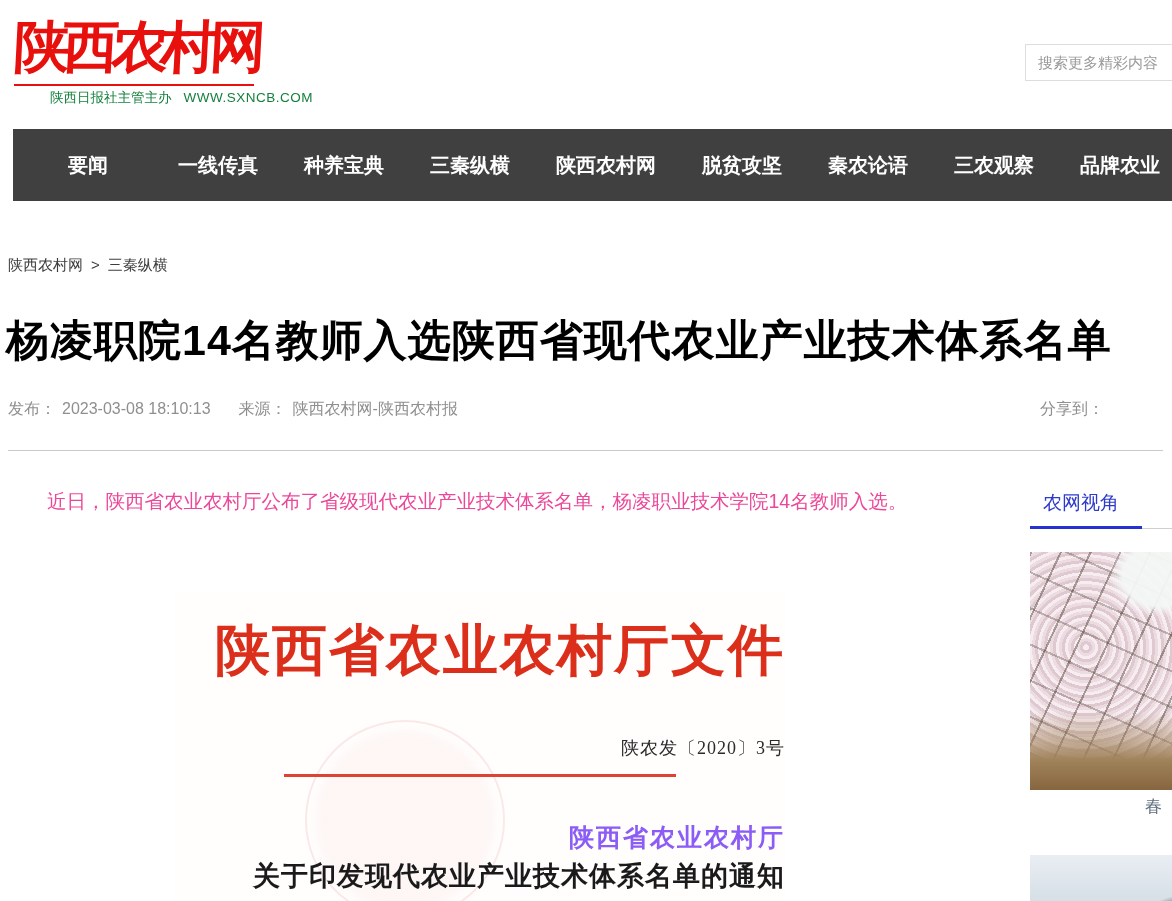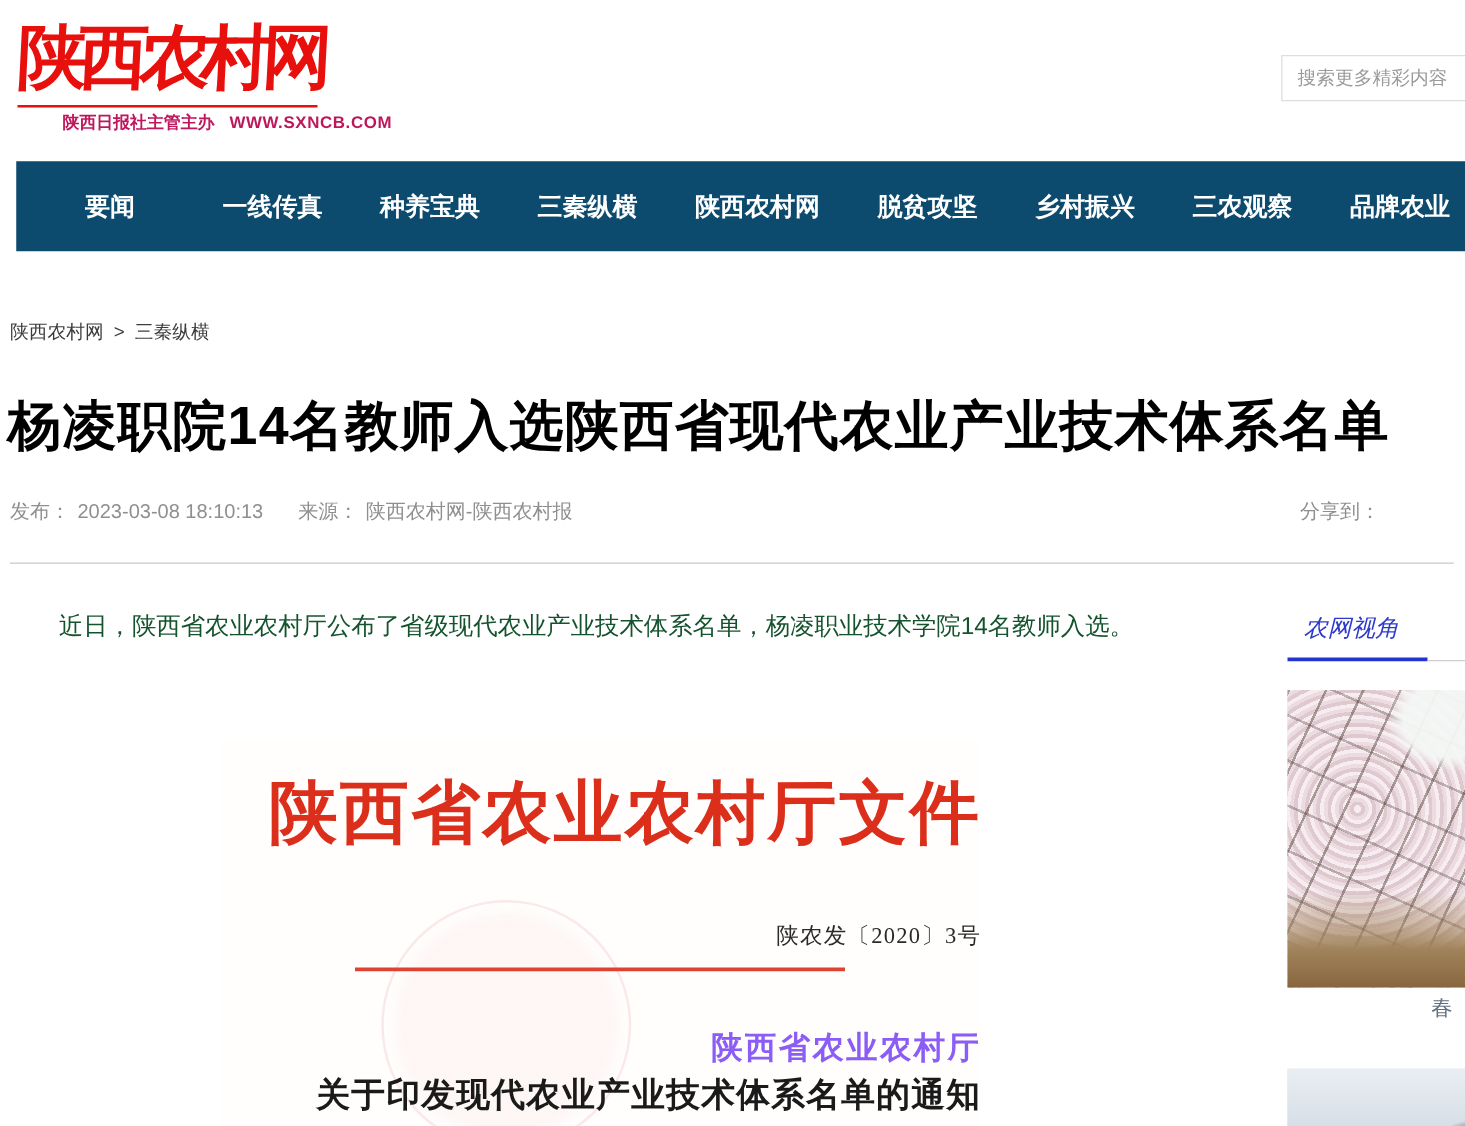--- a/index.html
+++ b/index.html
@@ -6,31 +6,31 @@
   html,body { background:#ffffff; }
   body { font-family:"Liberation Sans","DejaVu Sans",sans-serif; }
   .page { position:relative; width:1172px; height:901px; background:#fff; overflow:hidden; }
 
   
   .logo-block { position:absolute; left:14px; top:10px; width:260px; }
   .logo-text { font-family:"DejaVu Serif","Liberation Serif",serif; font-weight:700;
                font-size:56px; line-height:72px; color:#e8100c; letter-spacing:-7px;
                transform:skewX(-3deg); white-space:nowrap; }
   .logo-underline { width:240px; height:2px; background:#e8100c; margin-top:2px; }
-  .logo-tagline { margin-top:3px; font-size:13.5px; font-weight:700; color:#be185d; white-space:nowrap;padding-left:36px; }
+  .logo-tagline { margin-top:3px; font-size:13.5px; font-weight:400; color:#15803d; white-space:nowrap;padding-left:36px; }
   .logo-tagline .site-url { margin-left:12px; letter-spacing:.5px; }
 
   .search-input { position:absolute; left:1025px; top:44px; width:165px; height:37px;
                   border:1px solid #ddd; background:#fff; font-size:15px; color:#444;
                   padding:0 12px; outline:none; font-family:inherit; }
   .search-input::placeholder { color:#9a9a9a; }
 
   
   .nav { position:absolute; left:13px; top:129px; width:1159px; height:72px;
-         background:#0c4a6e; display:flex; align-items:center; padding-left:55px; }
+         background:#404040; display:flex; align-items:center; padding-left:55px; }
   .nav-item { color:#ffffff; font-size:20px; font-weight:600; white-space:nowrap;
               margin-right:46px; cursor:pointer; }
   .nav-item:first-child { margin-right:70px; }
 
   
   .breadcrumb { position:absolute; left:8px; top:256px; font-size:15px; color:#3c3c3c; }
   .breadcrumb .crumb { cursor:pointer; }
   .breadcrumb .sep { margin:0 8px; color:#3c3c3c; }
 
   
@@ -39,41 +39,41 @@
                    white-space:nowrap; }
   .meta-row { position:absolute; left:8px; top:399px; width:1164px; height:22px;
               font-size:16px; color:#8f8f8f; }
   .meta-left span { margin-right:6px; }
   .meta-source { margin-left:22px; }
   .share-label { position:absolute; left:1032px; top:0; color:#8f8f8f; white-space:nowrap; cursor:pointer; }
   .head-divider { position:absolute; left:8px; top:450px; width:1155px; height:1px; background:#c9c9c9; }
 
   
   .article-paragraph { position:absolute; left:8px; top:478px; width:1000px;
-                       font-size:19.5px; line-height:47px; color:#14532d; text-indent:2em; }
+                       font-size:19.5px; line-height:47px; color:#ec4899; text-indent:2em; }
 
   
   .doc-figure { position:absolute; left:175px; top:592px; width:610px; height:309px;
                 background:#fffefd; text-align:right; overflow:hidden; }
   .doc-watermark { position:absolute; left:130px; top:128px; width:200px; height:200px;
                    border-radius:50%; border:2px solid rgba(226,136,136,.18);
                    background:radial-gradient(circle at 50% 50%, rgba(230,150,150,.07) 0 60%, transparent 70%); }
   .doc-header { position:relative; margin-top:26px; font-family:"Liberation Serif","DejaVu Serif",serif;
                 font-weight:700; font-size:55px; line-height:66px; color:#dc2f1b; letter-spacing:2px; white-space:nowrap; }
   .doc-number { position:relative; margin-top:52px; font-family:"Liberation Serif","DejaVu Serif",serif;
                 font-size:18px; color:#2a2a2a; letter-spacing:1px; }
   .doc-redline { position:relative; width:392px; height:3px; background:#de4231; margin:14px auto 0; }
   .doc-sub1 { position:relative; margin-top:44px; font-family:"Liberation Serif","DejaVu Serif",serif;
               font-weight:700; font-size:25px; color:#8b5cf6; letter-spacing:2px; }
   .doc-sub2 { position:relative; margin-top:4px; font-family:"Liberation Serif","DejaVu Serif",serif;
               font-weight:700; font-size:27px; color:#1a1a1a; letter-spacing:1px; white-space:nowrap; }
 
   
   .sidebar-title { position:absolute; left:1043px; top:490px; font-size:19px; font-weight:500;
-                   color:#2e3ac9; cursor:pointer; white-space:nowrap;font-style:italic; }
+                   color:#2e3ac9; cursor:pointer; white-space:nowrap; }
   .sidebar-rule-blue { position:absolute; left:1030px; top:526px; width:112px; height:3px; background:#2433cf; }
   .sidebar-rule-gray { position:absolute; left:1142px; top:528px; width:30px; height:1px; background:#cfcfcf; }
 
   .sidebar-photo-blossom { position:absolute; left:1030px; top:552px; width:160px; height:238px;
       cursor:pointer;
       background-color:#ead9de;
       background-image:
         linear-gradient(to top, #87663f 0px, #a0835a 30px, rgba(160,131,90,.55) 48px, rgba(160,131,90,0) 78px),
         radial-gradient(70px 55px at 82% 10%, rgba(244,247,245,.95) 0 55%, rgba(244,247,245,0) 75%),
         repeating-linear-gradient(115deg, rgba(73,56,46,.45) 0 2px, rgba(0,0,0,0) 2px 27px),
@@ -105,21 +105,21 @@
 
   <input class="search-input" type="text" placeholder="搜索更多精彩内容" style="">
 
   <div class="nav">
     <span class="nav-item">要闻</span>
     <span class="nav-item">一线传真</span>
     <span class="nav-item">种养宝典</span>
     <span class="nav-item">三秦纵横</span>
     <span class="nav-item">陕西农村网</span>
     <span class="nav-item">脱贫攻坚</span>
-    <span class="nav-item">乡村振兴</span>
+    <span class="nav-item">秦农论语</span>
     <span class="nav-item">三农观察</span>
     <span class="nav-item">品牌农业</span>
   </div>
 
   <div class="breadcrumb">
     <span class="crumb">陕西农村网</span><span class="sep">&gt;</span><span class="crumb">三秦纵横</span>
   </div>
 
   <h1 class="article-title">杨凌职院14名教师入选陕西省现代农业产业技术体系名单</h1>
 

